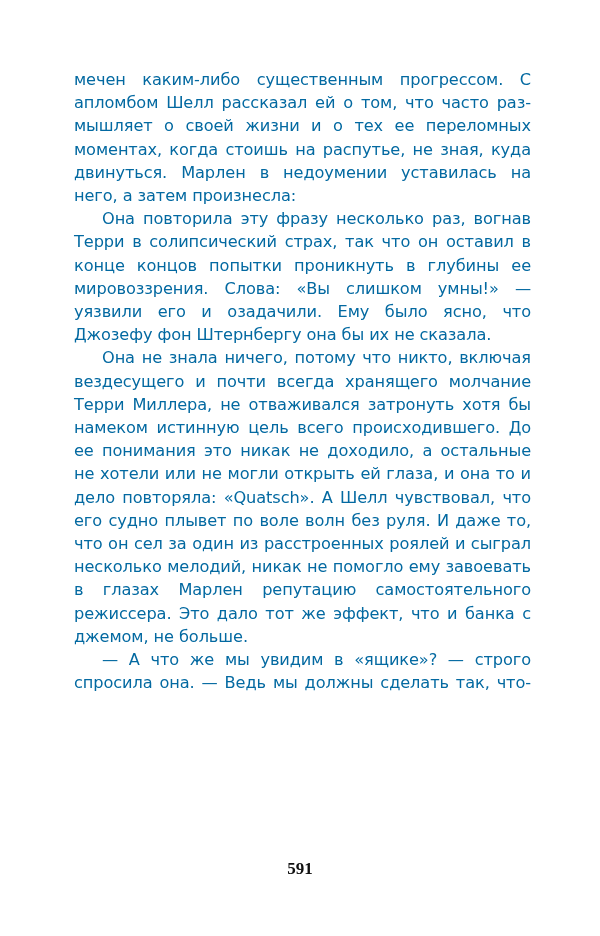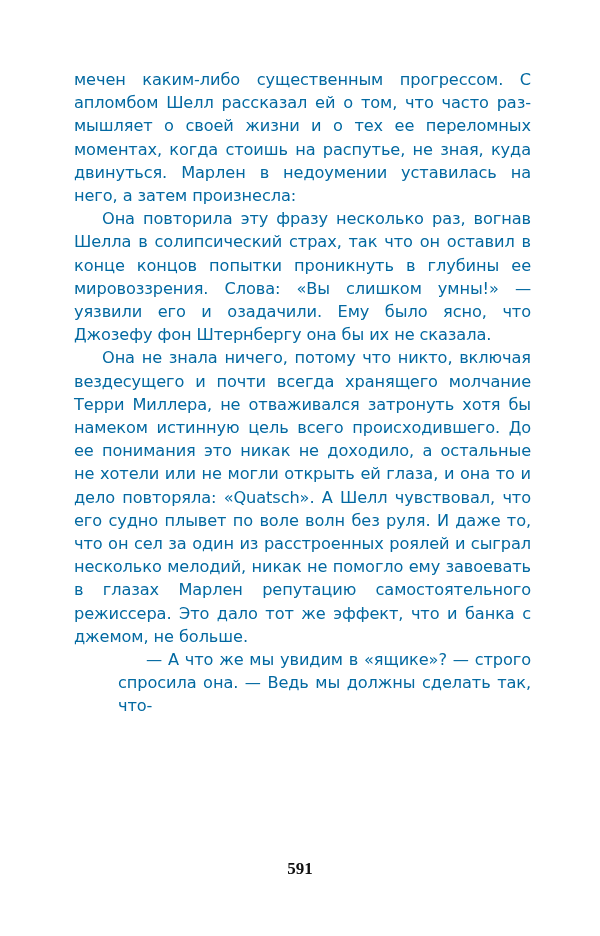--- a/index.html
+++ b/index.html
@@ -28,37 +28,36 @@
       margin: 0;
       text-align: justify;
       text-align-last: auto;
       hyphens: manual;
     }
     .page p.indent {
       text-indent: 28px;
     }
     .page p.last-justify {
       text-align-last: justify;
-      margin-left: 44px;
     }
     .page-number {
       position: absolute;
       left: 0;
       width: 600px;
       top: 859px;
       text-align: center;
       font-family: "Liberation Serif", serif;
       font-weight: bold;
       font-size: 17px;
       color: #111111;
     }
   </style>
 </head>
 <body>
 
 <div class="page">
   <p>мечен каким-либо существенным прогрессом. С апломбом Шелл рассказал ей о том, что часто раз­мышляет о своей жизни и о тех ее переломных моментах, когда стоишь на распутье, не зная, куда двинуться. Марлен в недоумении уставилась на него, а затем произнесла:</p>
-  <p class="indent">Она повторила эту фразу несколько раз, во­гнав Шелла в солипсический страх, так что он оставил в конце концов попытки проникнуть в глу­бины ее мировоззрения. Слова: «Вы слишком умны!» — уязвили его и озадачили. Ему было ясно, что Джозефу фон Штернбергу она бы их не ска­зала.</p>
+  <p class="indent">Она повторила эту фразу несколько раз, во­гнав Терри в солипсический страх, так что он оставил в конце концов попытки проникнуть в глу­бины ее мировоззрения. Слова: «Вы слишком умны!» — уязвили его и озадачили. Ему было ясно, что Джозефу фон Штернбергу она бы их не ска­зала.</p>
   <p class="indent">Она не знала ничего, потому что никто, вклю­чая вездесущего и почти всегда хранящего мол­чание Терри Миллера, не отваживался затронуть хотя бы намеком истинную цель всего происхо­дившего. До ее понимания это никак не доходи­ло, а остальные не хотели или не могли открыть ей глаза, и она то и дело повторяла: «Quatsch». А Шелл чувствовал, что его судно плывет по воле волн без руля. И даже то, что он сел за один из расстроенных роялей и сыграл несколько мело­дий, никак не помогло ему завоевать в глазах Марлен репутацию самостоятельного режиссера. Это дало тот же эффект, что и банка с джемом, не больше.</p>
   <p class="indent last-justify">— А что же мы увидим в «ящике»? — строго спросила она. — Ведь мы должны сделать так, что-</p>
 </div>
 
 <div class="page-number">591</div>
 
 </body></html>

